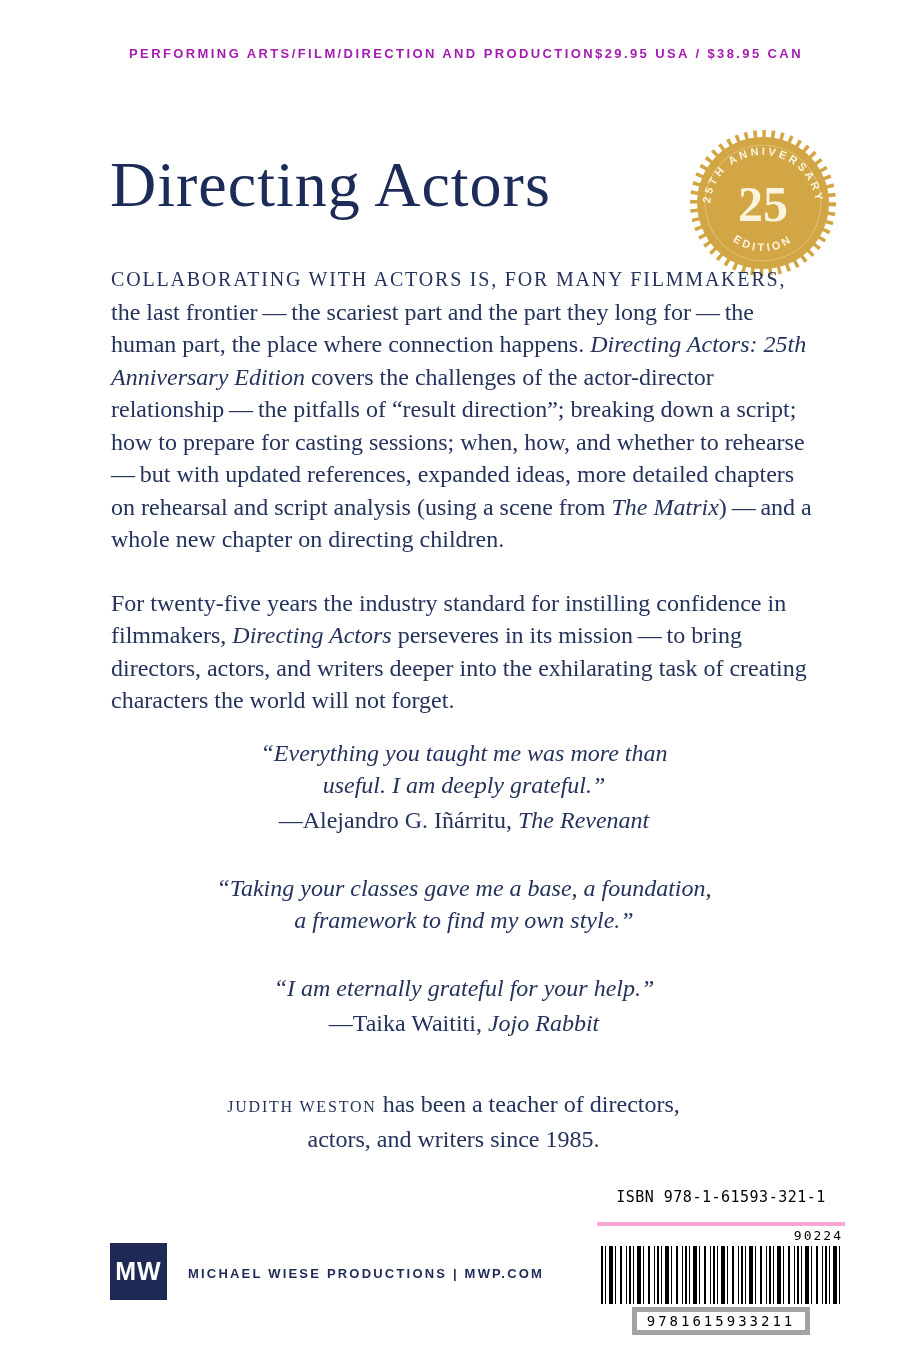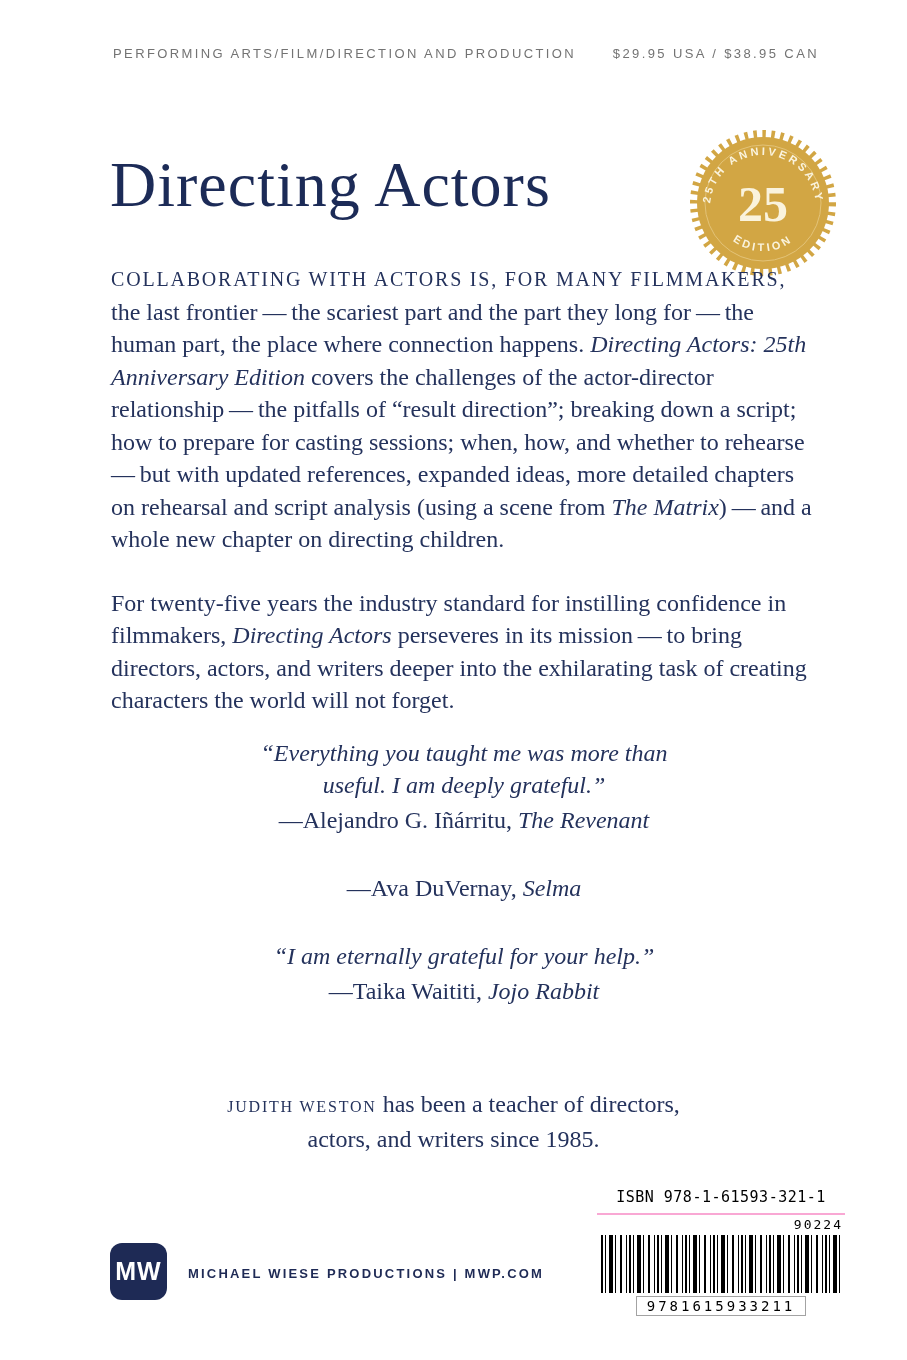--- a/index.html
+++ b/index.html
@@ -3,23 +3,23 @@
 <meta charset="utf-8">
 <style>
   html,body{margin:0;padding:0;background:#ffffff;}
   .page{
     position:relative;width:907px;height:1360px;background:#ffffff;
     font-family:"Liberation Serif", serif;color:#243159;overflow:hidden;
   }
   
   .topline{
     position:absolute;top:46px;left:113px;right:88px;
-    display:flex;justify-content:space-between;
-    font-family:"Liberation Sans", sans-serif;font-weight:normal;
-    font-size:13px;letter-spacing:2.4px;color:#737373;
+    display:flex;justify-content:center;
+    font-family:"Liberation Sans", sans-serif;font-weight:bold;
+    font-size:13px;letter-spacing:2.4px;color:#a21caf;
   }
   
   .book-title{
     position:absolute;top:148px;left:110px;margin:0;
     font-size:64px;font-weight:normal;letter-spacing:1px;color:#1c2b57;
     font-family:"Liberation Serif", serif;
   }
   
   .seal{position:absolute;left:688px;top:128px;width:150px;height:150px;}
   .seal text{fill:#faf3dd;}
@@ -47,44 +47,44 @@
   
   .bio{
     position:absolute;top:1088px;left:0;right:0;margin:0 auto;max-width:475px;
     text-align:center;font-size:24px;line-height:33px;color:#24325c;
   }
   .bio .smallcaps-lead{font-size:16px;letter-spacing:1.8px;}
   
   .footer-logo{
     position:absolute;left:110px;top:1243px;width:57px;height:57px;
     background:#1e2a55;color:#ffffff;display:flex;align-items:center;justify-content:center;
-    font-family:"Liberation Sans", sans-serif;font-weight:bold;font-size:25px;letter-spacing:1px;border-radius:12px;
+    font-family:"Liberation Sans", sans-serif;font-weight:bold;font-size:25px;letter-spacing:1px;
   }
   .publisher-line{
     position:absolute;left:188px;top:1266px;
     font-family:"Liberation Sans", sans-serif;font-weight:bold;
     font-size:13px;letter-spacing:2.2px;color:#1e2a55;
   }
   
   .barcode-block{
     position:absolute;left:597px;top:1188px;width:248px;
     font-family:"DejaVu Sans Mono", monospace;color:#000;text-align:center;
   }
-  .isbn-line{font-size:15px;letter-spacing:0.5px;padding-bottom:7px;border-bottom:2px solid #f9a8d4;}
+  .isbn-line{font-size:15px;letter-spacing:0.5px;padding-bottom:16px;border-bottom:4px solid #f9a8d4;}
   .price-code{text-align:right;font-size:13px;letter-spacing:2px;margin:2px 2px 3px 0;}
   .bars{
     height:58px;margin:0 4px;
     background:repeating-linear-gradient(90deg,
       #000 0px 2px,#fff 2px 4px,#000 4px 5px,#fff 5px 8px,
       #000 8px 12px,#fff 12px 14px,#000 14px 15px,#fff 15px 19px,
       #000 19px 21px,#fff 21px 25px,#000 25px 26px,#fff 26px 28px);
   }
   .barcode-digits{
     display:inline-block;margin-top:3px;padding:1px 10px;
-    border:1px solid #a3a3a3;background:#fff;
+    border:5px solid #a3a3a3;background:#fff;
     font-size:14px;letter-spacing:3px;
   }
 </style>
 </head>
 <body>
 
 <div class="page">
 
   <div class="topline">
     <span>PERFORMING ARTS/FILM/DIRECTION AND PRODUCTION</span>
@@ -116,21 +116,21 @@
     <p><span class="smallcaps-lead">COLLABORATING WITH ACTORS IS, FOR MANY FILMMAKERS,</span><span> the last frontier — the scariest part and the part they long for — the human part, the place where connection happens. </span><em>Directing Actors: 25th Anniversary Edition</em><span> covers the challenges of the actor-director relationship — the pitfalls of “result direction”; breaking down a script; how to prepare for casting sessions; when, how, and whether to rehearse — but with updated references, expanded ideas, more detailed chapters on rehearsal and script analysis (using a scene from </span><em>The Matrix</em><span>) — and a whole new chapter on directing children.</span></p>
     <p><span>For twenty-five years the industry standard for instilling confidence in filmmakers, </span><em>Directing Actors</em><span> perseveres in its mission — to bring directors, actors, and writers deeper into the exhilarating task of creating characters the world will not forget.</span></p>
   </section>
 
   <section class="quotes">
     <div class="quote-block">
       <p class="quote-text q1">“Everything you taught me was more than useful. I am deeply grateful.”</p>
       <p class="quote-attr"><span>—Alejandro G. Iñárritu, </span><em>The Revenant</em></p>
     </div>
     <div class="quote-block">
-      <p class="quote-attr"><span>—Ava DuVernay, </span><em>Selma</em></p>
+      <p class="quote-text q2">“Taking your classes gave me a base, a foundation, a framework to find my own style.”</p>
     </div>
     <div class="quote-block">
       <p class="quote-text q3">“I am eternally grateful for your help.”</p>
       <p class="quote-attr"><span>—Taika Waititi, </span><em>Jojo Rabbit</em></p>
     </div>
   </section>
 
   <p class="bio"><span class="smallcaps-lead">JUDITH WESTON</span><span> has been a teacher of directors, actors, and writers since 1985.</span></p>
 
   <div class="footer-logo">

